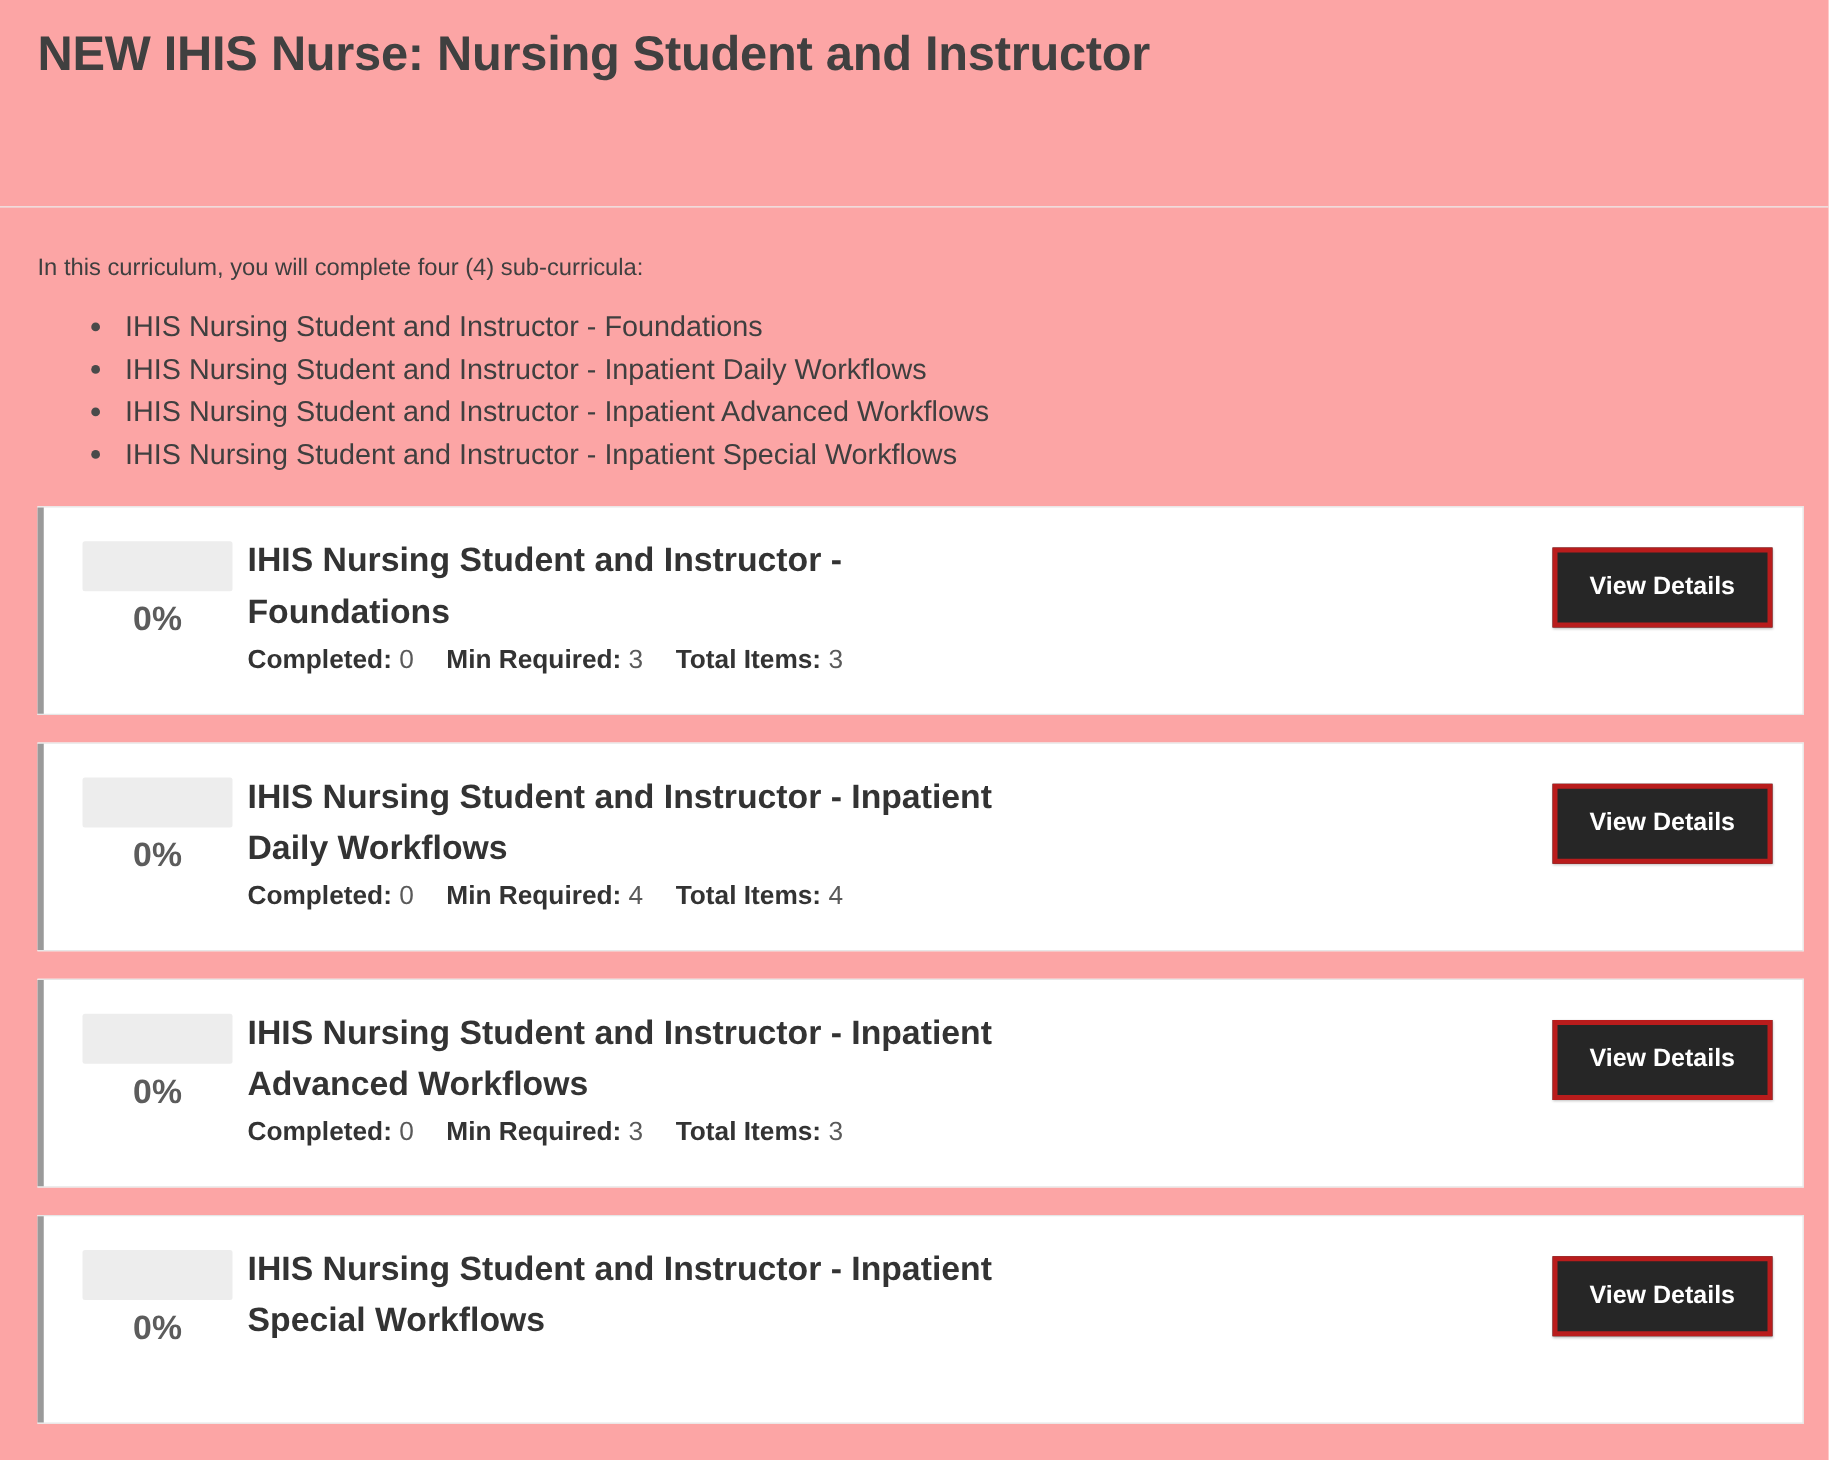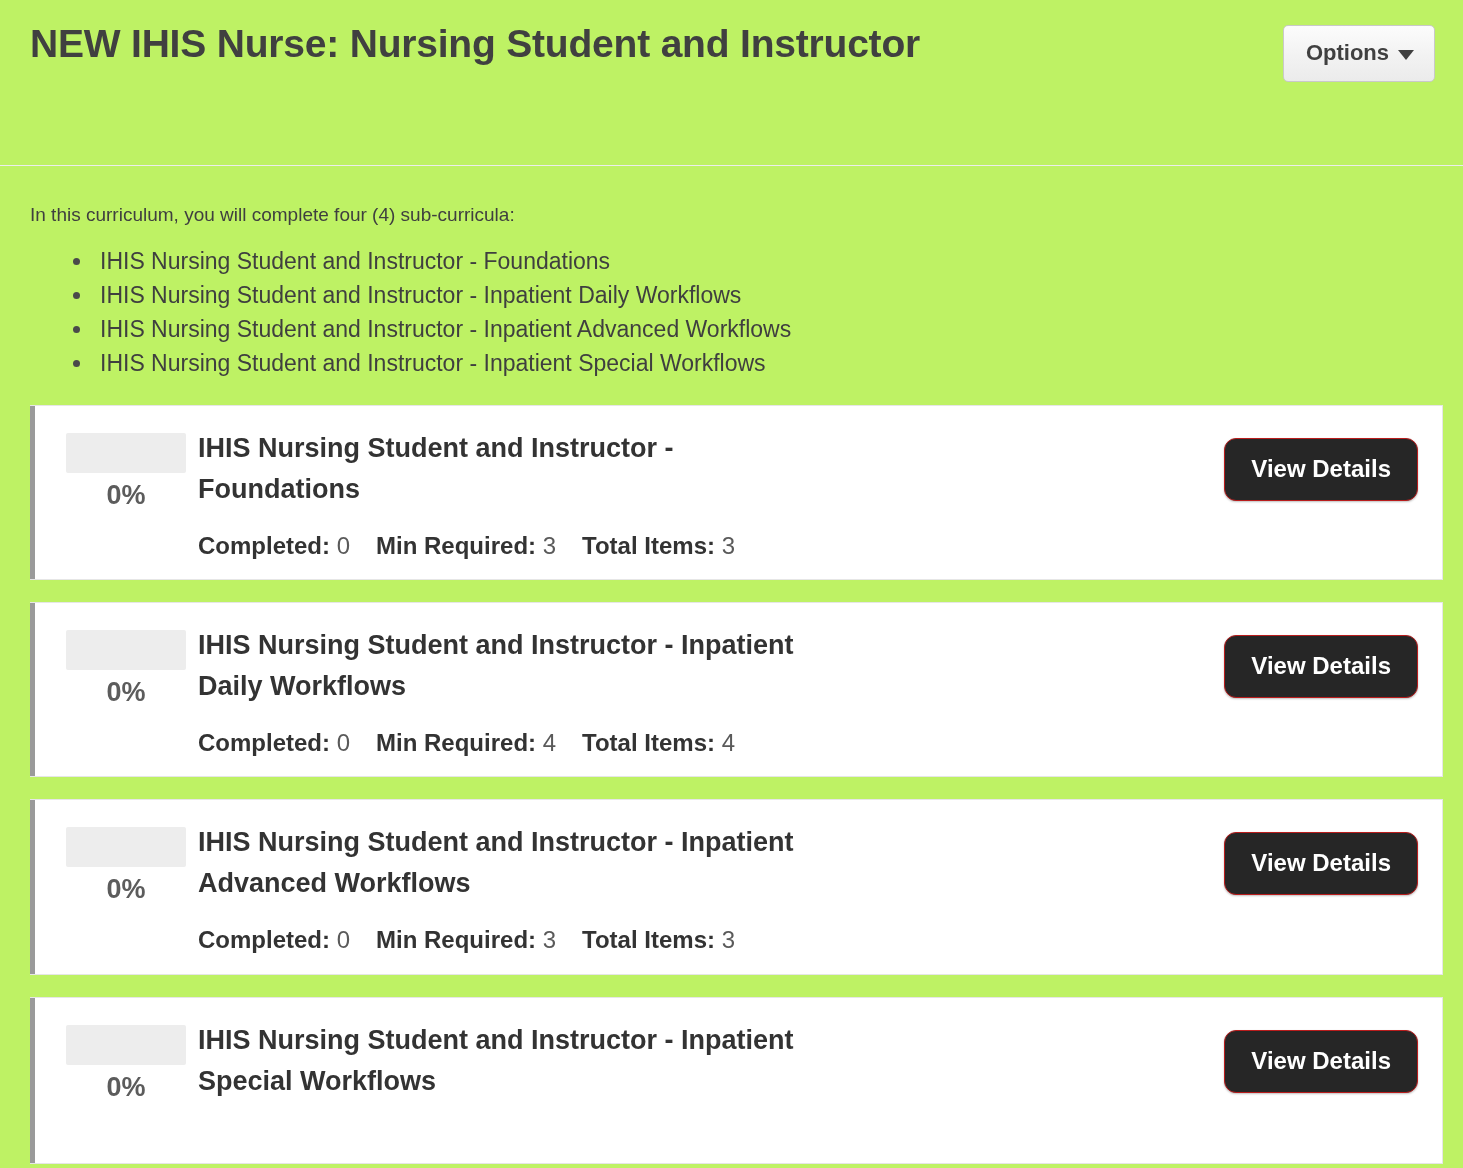--- a/index.html
+++ b/index.html
@@ -11,21 +11,21 @@
     background: #ffffff;
     font-family: "Liberation Sans", sans-serif;
     -webkit-font-smoothing: antialiased;
   }
 
   .page {
     width: 1463px;
     height: 1168px;
     position: relative;
     overflow: hidden;
-    background: #bef264;
+    background: #fca5a5;
   }
 
   
   .header {
     position: relative;
     padding: 16px 24px 18px 30px;
     border-bottom: 1px solid #eceded;
     min-height: 166px;
   }
 
@@ -149,22 +149,22 @@
   }
   .card-title {
     margin: 0;
     font-size: 27px;
     font-weight: bold;
     color: #333333;
     line-height: 1.52;
     max-width: 600px;
   }
   .card-stats {
-    margin-top: 20px;
-    font-size: 24px;
+    margin-top: 4px;
+    font-size: 21px;
     color: #5a5a5a;
     line-height: 1.3;
     white-space: nowrap;
   }
   .card-stats .stat {
     display: inline-block;
     margin-right: 26px;
   }
   .card-stats .stat-label {
     font-weight: bold;
@@ -174,42 +174,38 @@
     color: #5a5a5a;
   }
 
   .card-action {
     flex: 0 0 auto;
     padding: 14px 24px 0 0;
   }
   .view-details-button {
     display: inline-block;
     padding: 16px 26px 17px 26px;
-    font-size: 24px;
+    font-size: 20px;
     font-weight: bold;
     color: #ffffff;
     background: #262626;
-    border: 1px solid #b91c1c;
-    border-radius: 12px;
+    border: 4px solid #b91c1c;
+    border-radius: 0;
     cursor: pointer;
     white-space: nowrap;
     box-shadow: 0 1px 2px rgba(0,0,0,0.25);
   }
 </style>
 </head>
 <body>
 
 <div class="page">
 
   <div class="header">
     <h1 class="page-title">NEW IHIS Nurse: Nursing Student and Instructor</h1>
-    <div class="options-button">
-      <span>Options</span>
-      <span class="caret-down"></span>
-    </div>
   </div>
 
   <div class="intro">
     <p class="intro-lead">In this curriculum, you will complete four (4) sub-curricula:</p>
     <ul class="intro-list">
       <li>IHIS Nursing Student and Instructor - Foundations</li>
       <li>IHIS Nursing Student and Instructor - Inpatient Daily Workflows</li>
       <li>IHIS Nursing Student and Instructor - Inpatient Advanced Workflows</li>
       <li>IHIS Nursing Student and Instructor - Inpatient Special Workflows</li>
     </ul>

